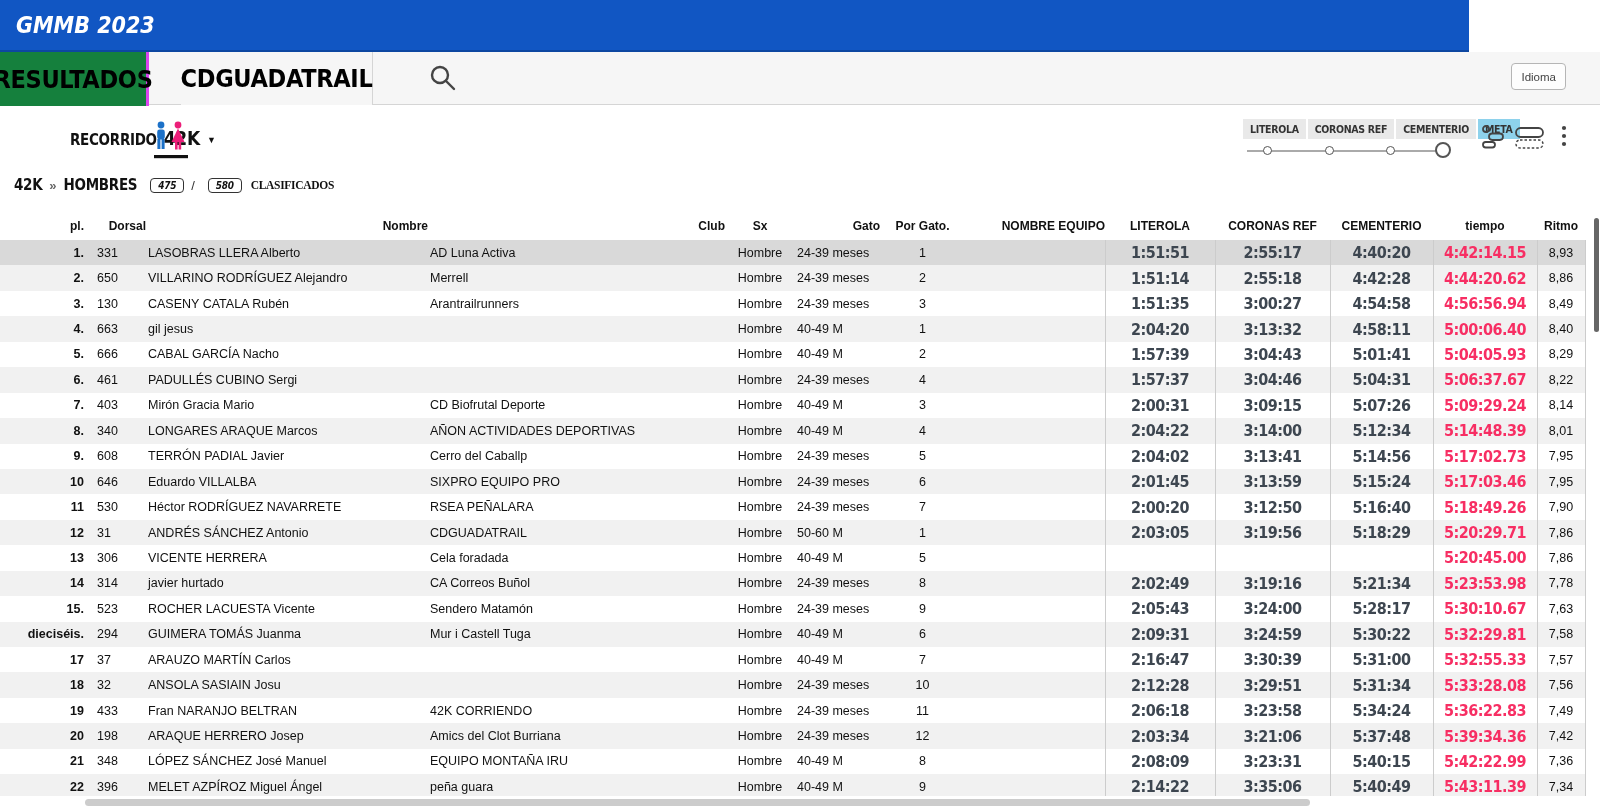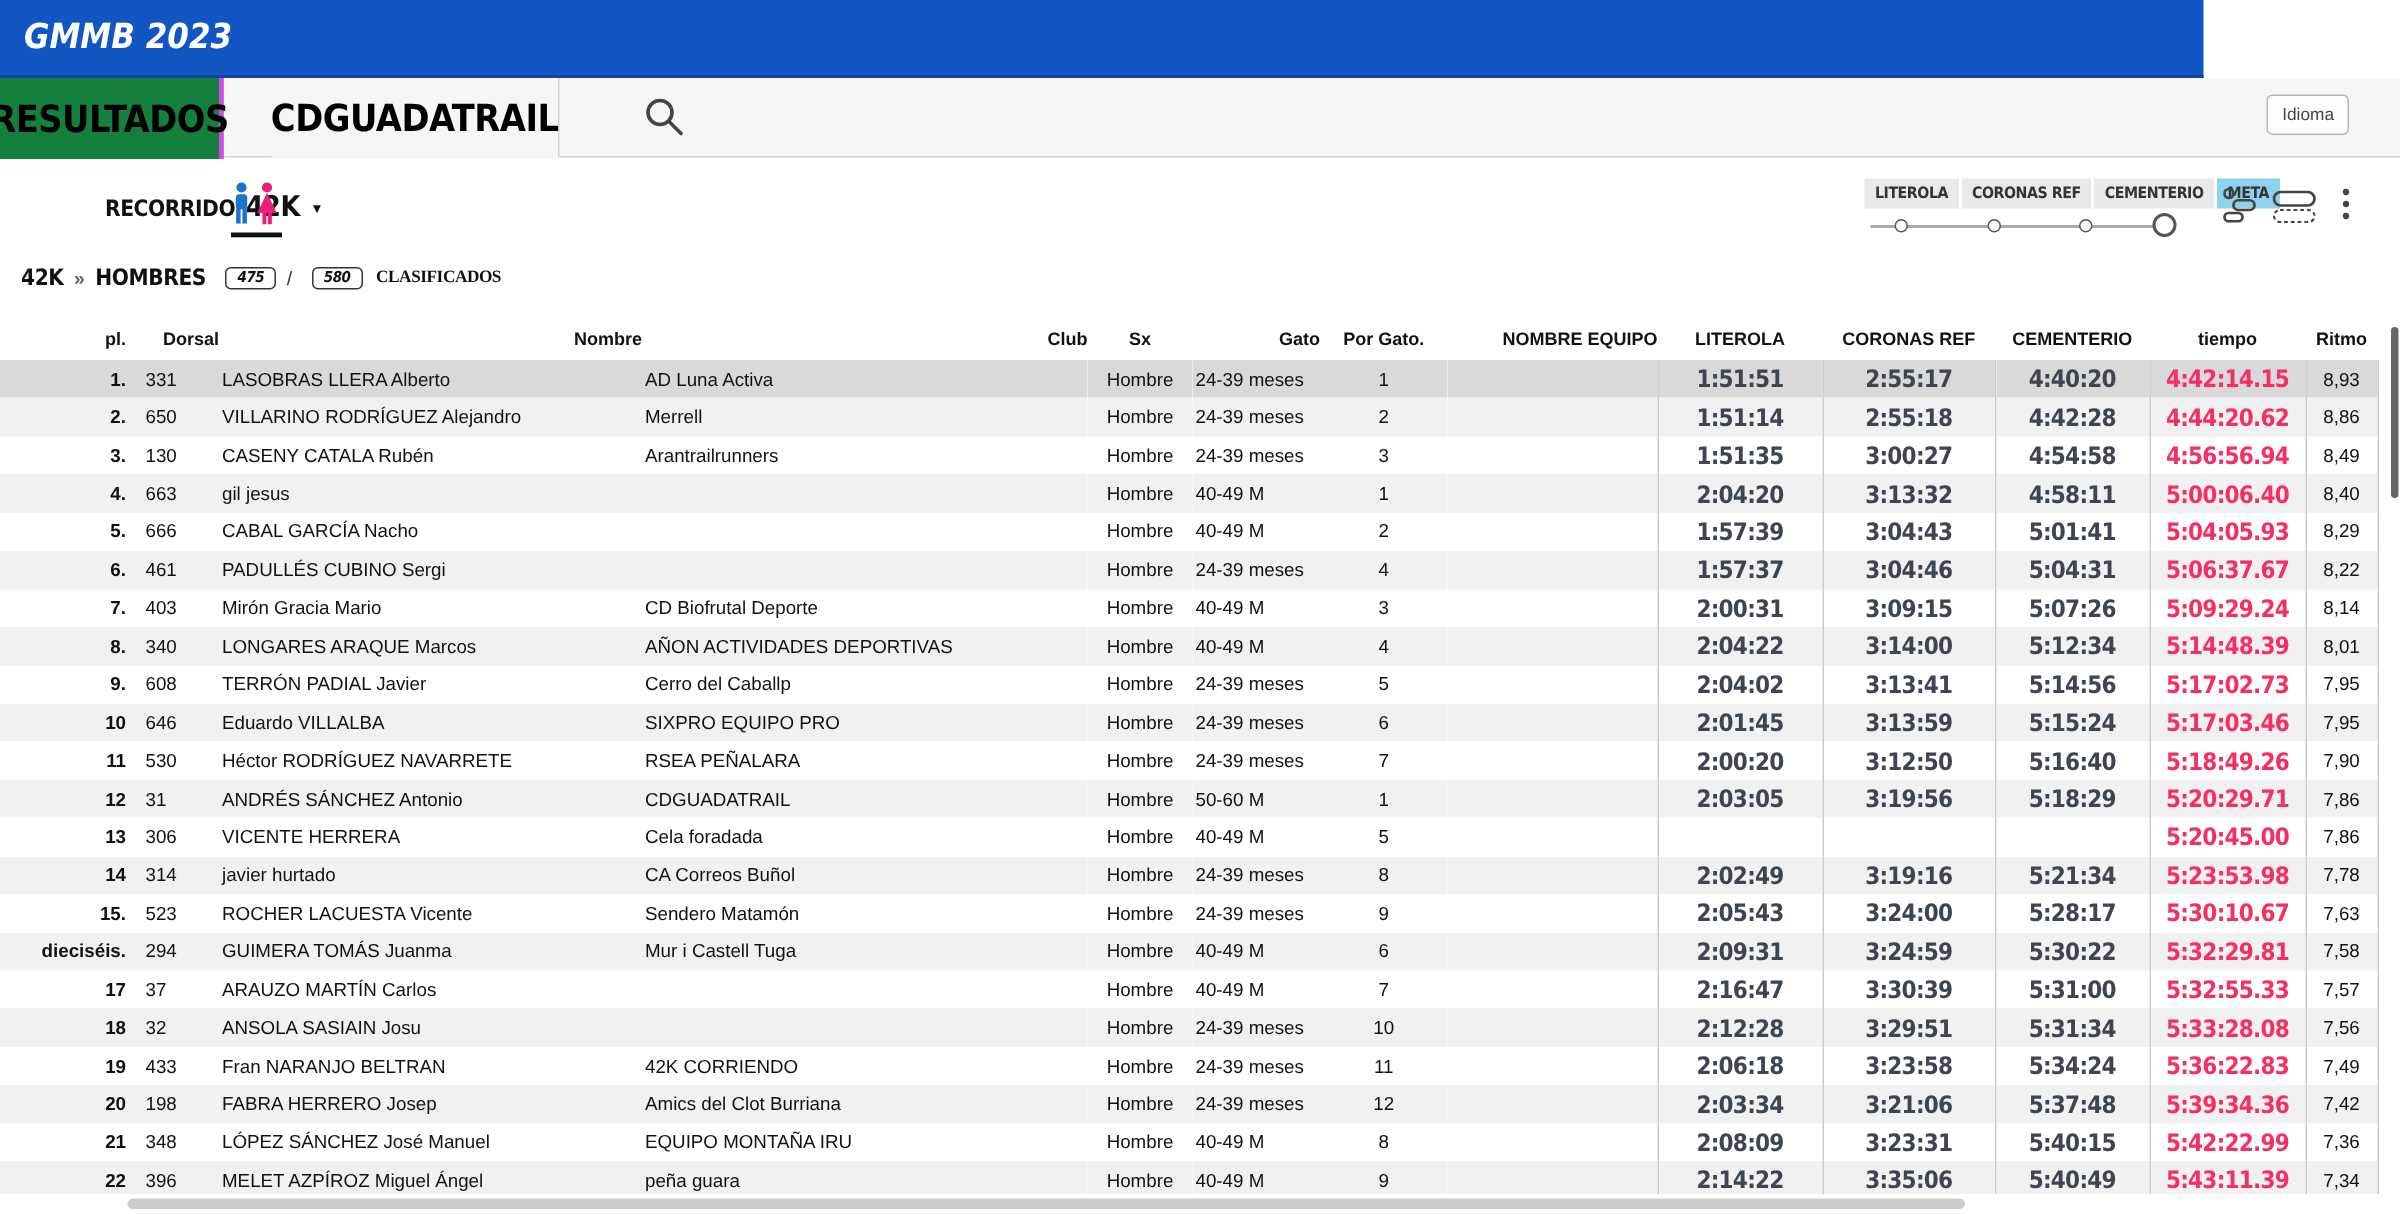--- a/index.html
+++ b/index.html
@@ -491,21 +491,21 @@
           <td class="c-equipo"></td>
           <td class="c-literola t-chk">2:06:18</td>
           <td class="c-coronas t-chk">3:23:58</td>
           <td class="c-cem t-chk">5:34:24</td>
           <td class="c-tiempo t-meta">5:36:22.83</td>
           <td class="c-ritmo">7,49</td>
         </tr>
         <tr>
           <td class="c-pl">20</td>
           <td class="c-dorsal">198</td>
-          <td class="c-nombre">FABRA HERRERO Josep</td>
+          <td class="c-nombre">ARAQUE HERRERO Josep</td>
           <td class="c-club">Amics del Clot Burriana</td>
           <td class="c-sx">Hombre</td>
           <td class="c-gato">24-39 meses</td>
           <td class="c-porgato">12</td>
           <td class="c-equipo"></td>
           <td class="c-literola t-chk">2:03:34</td>
           <td class="c-coronas t-chk">3:21:06</td>
           <td class="c-cem t-chk">5:37:48</td>
           <td class="c-tiempo t-meta">5:39:34.36</td>
           <td class="c-ritmo">7,42</td>

